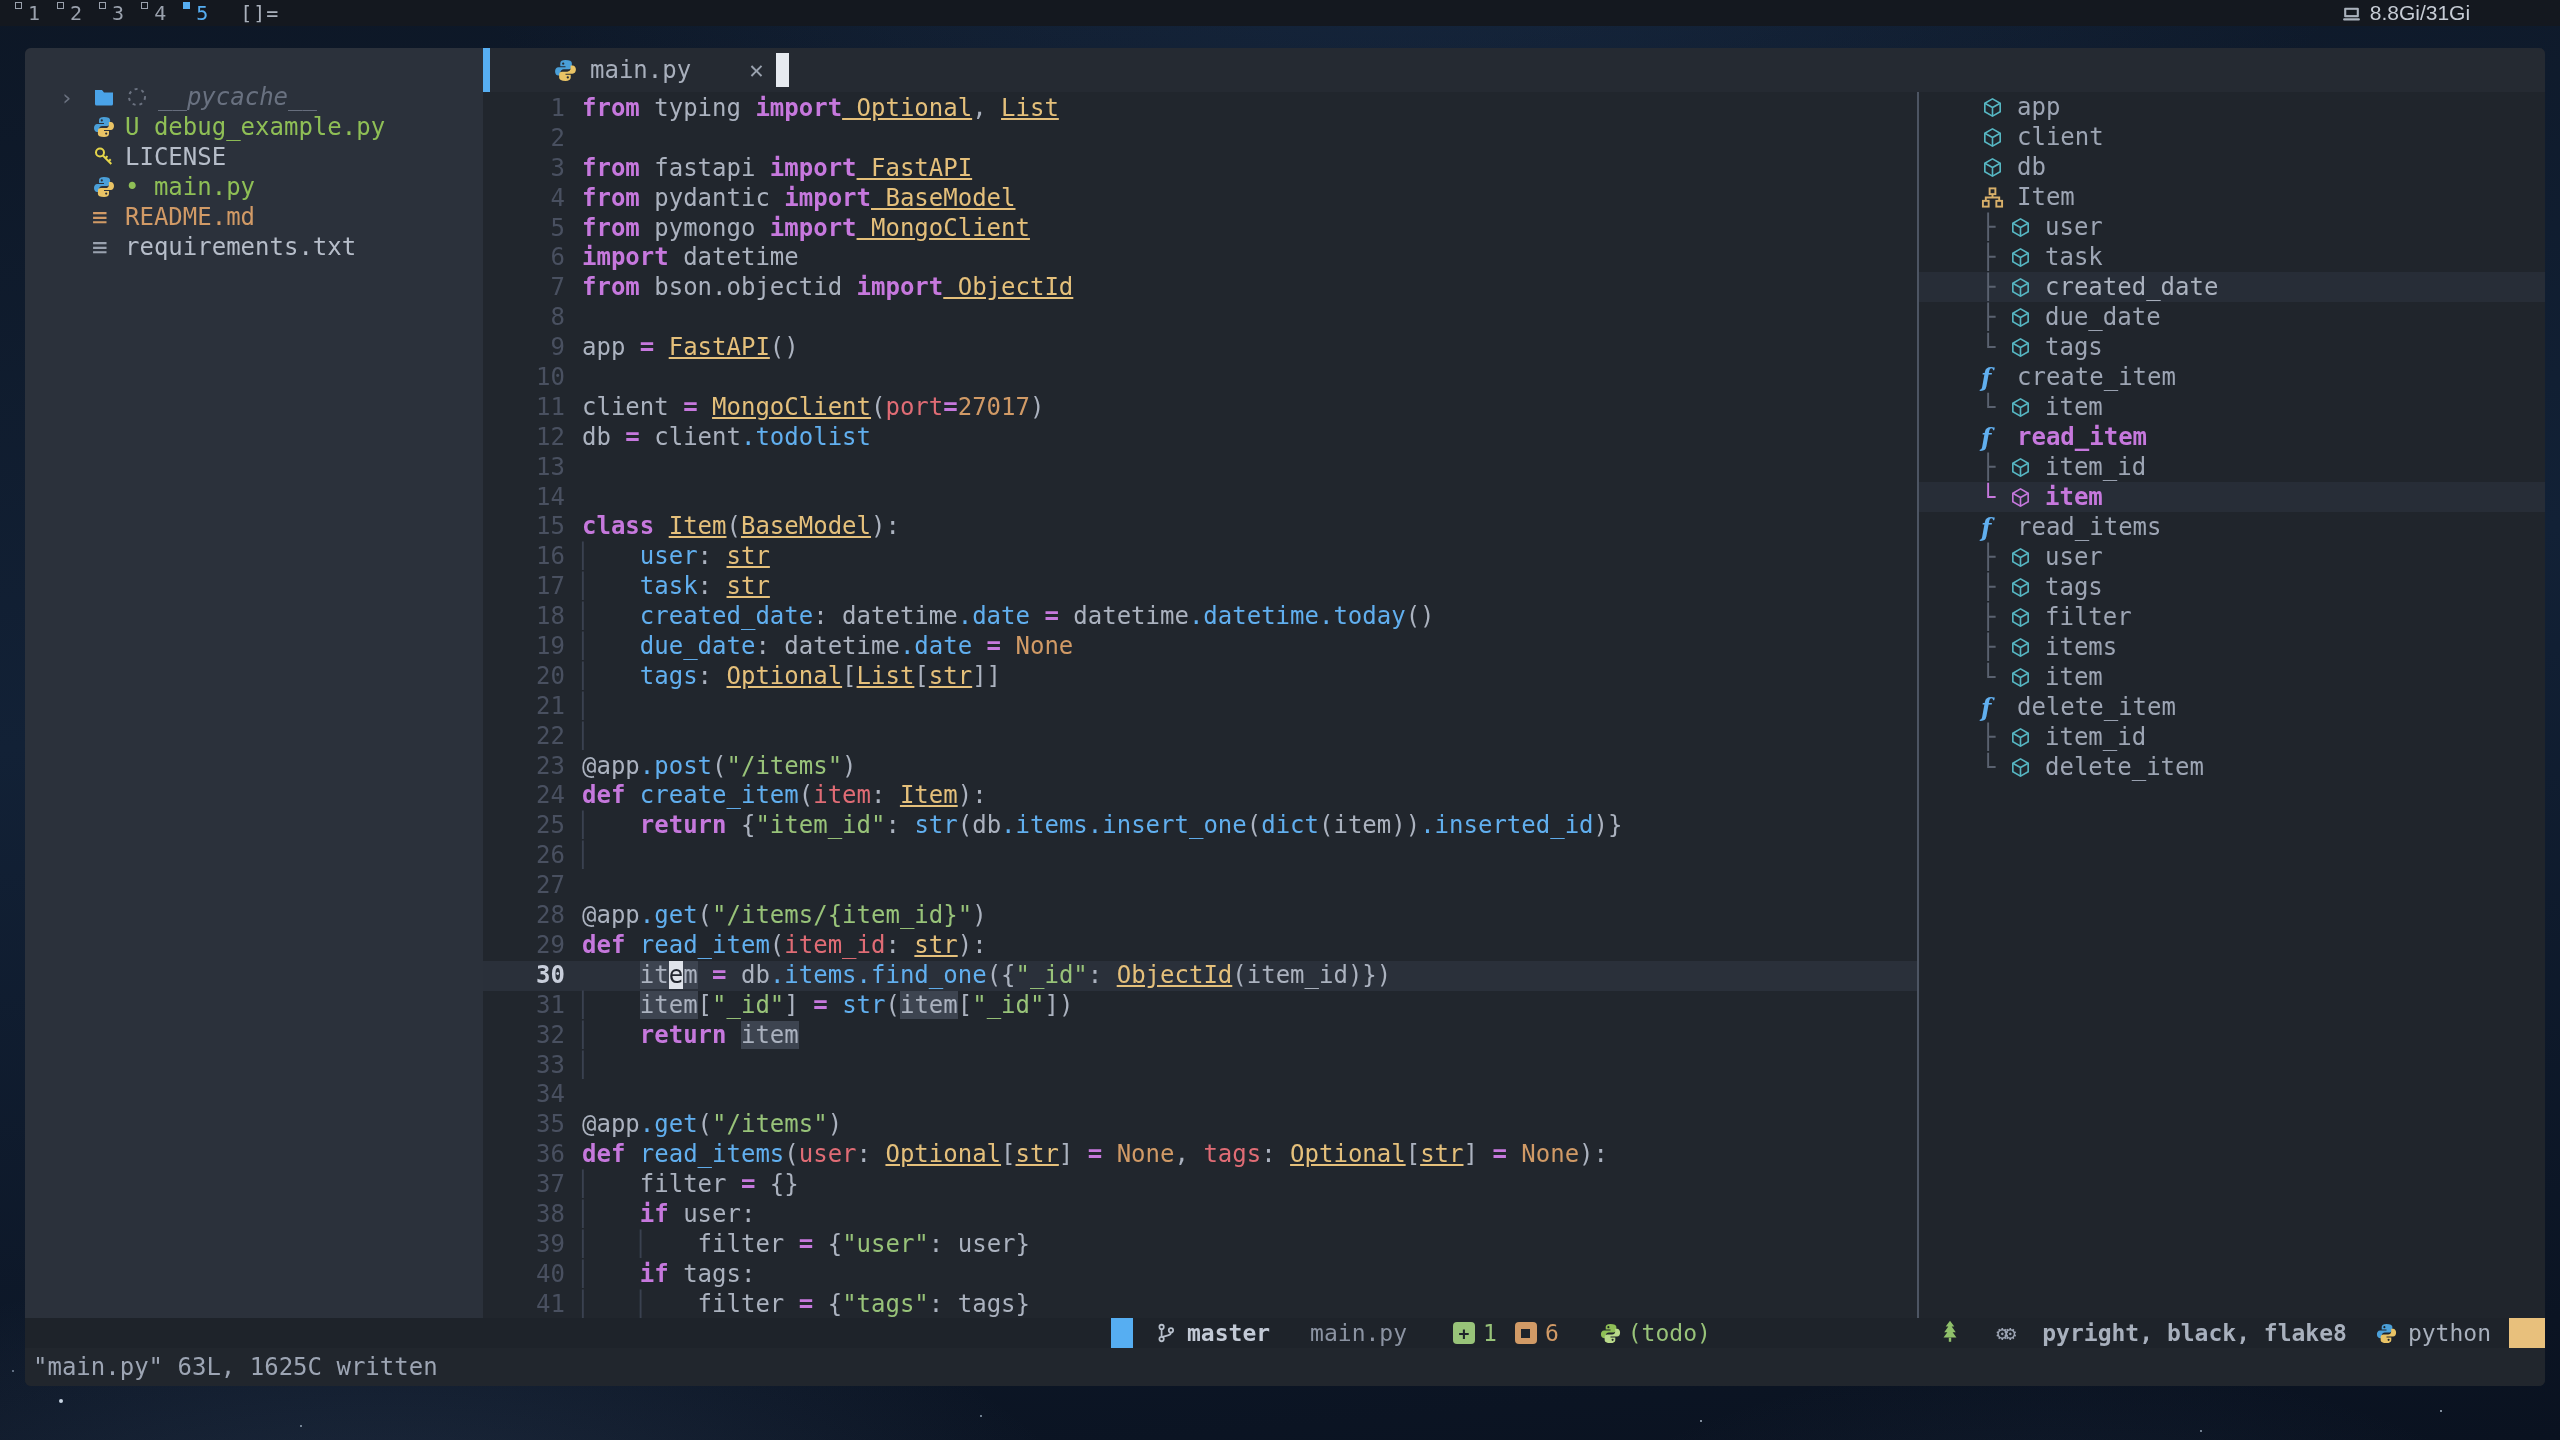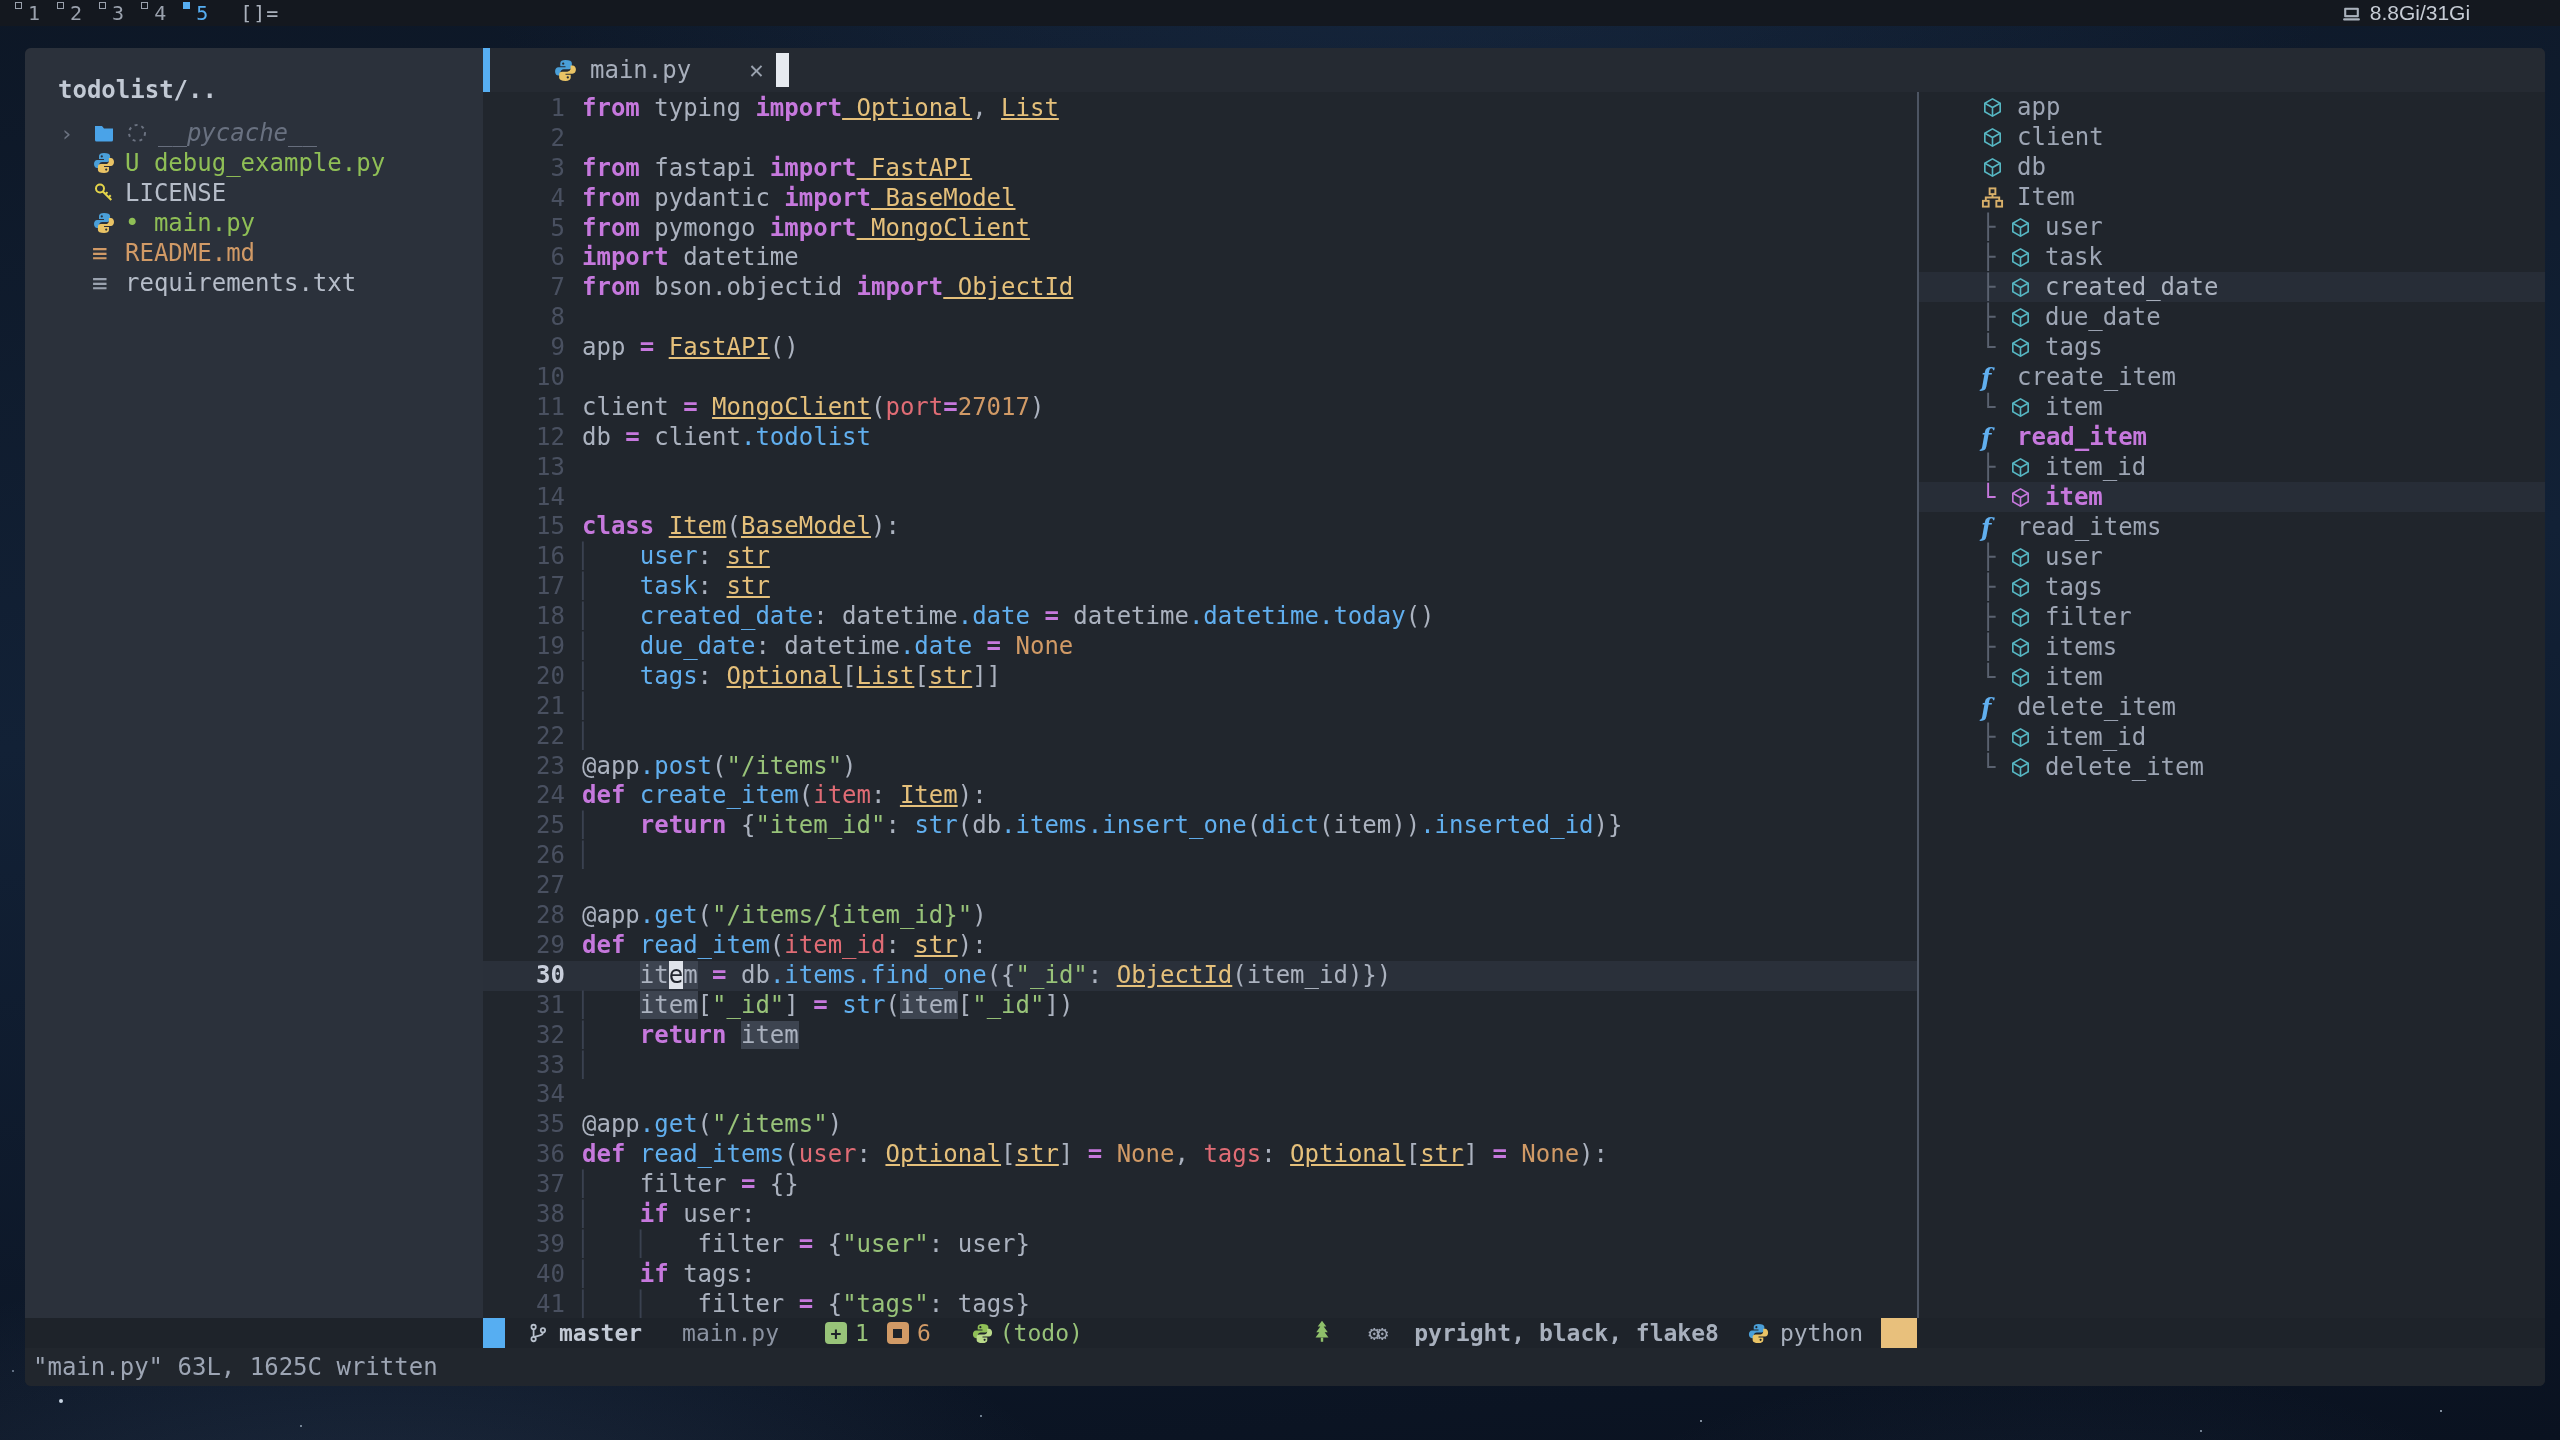--- a/index.html
+++ b/index.html
@@ -95,22 +95,22 @@
   .o-icon svg { width:23px; height:23px; }
   .o-f { font-family:"DejaVu Serif", serif; font-style:italic; font-weight:bold;
     font-size:24px; color:var(--func); width:28px; }
   .o-label { margin-left:8px; }
   .o-row.emph .o-label { color:var(--magenta); font-weight:bold; }
   .o-row.active .o-label, .o-row.active .o-conn { color:var(--magenta); font-weight:bold; }
   .cube-magenta svg path { stroke:var(--magenta); }
 
   
   .statusrow { position:absolute; left:0; top:1270px; width:2520px; height:30px;
-    background:var(--bg_statusline); display:flex; align-items:center;
-    font-size:23px; color:#a8b0bd; }
+    background:var(--bg_statusline); display:flex; align-items:flex-end;
+    font-size:23px; color:#a8b0bd;flex-direction:column; }
   .sl-left { width:458px; }
   .sl-main { width:1434px; display:flex; align-items:center; }
   .sl-accent { width:22px; height:30px; background:var(--accent); }
   .sl-item { display:flex; align-items:center; gap:10px; }
   .sl-branch { margin-left:22px; font-weight:bold; color:#c3cad6; }
   .sl-branch svg { width:22px; height:22px; }
   .sl-file { margin-left:40px; color:#8b93a2; }
   .badge { width:22px; height:22px; border-radius:4px; display:flex; align-items:center;
     justify-content:center; font-size:18px; font-weight:bold; color:#1e232a; }
   .badge-add { background:var(--green); margin-left:46px; }
@@ -190,21 +190,20 @@
           <path d="M10 5.8v4.2l3 2" stroke="#aab2bd" stroke-width="1.6" fill="none"></path>
         </svg>
       <span>Fri September 14 12:03PM</span>
     </div>
   </div>
 </div>
 
 <div class="term">
 
   <div class="tree">
-    <div class="tree-title">todolist/..</div>
     <div class="tree-items" id="tree-items">
         <div class="tree-row">
           <span class="tr-chev">›</span>
           <span class="tr-icon">
             <svg viewBox="0 0 24 24">
               <path fill="#4aa3e8" d="M3 5h7l2 2.5h9V19a1.5 1.5 0 01-1.5 1.5h-15A1.5 1.5 0 013 19V5z"></path>
             </svg>
           </span>
           <span class="tr-icon">
             <svg viewBox="0 0 24 24" fill="none" stroke="#6b7280" stroke-width="2" stroke-dasharray="3 4">

